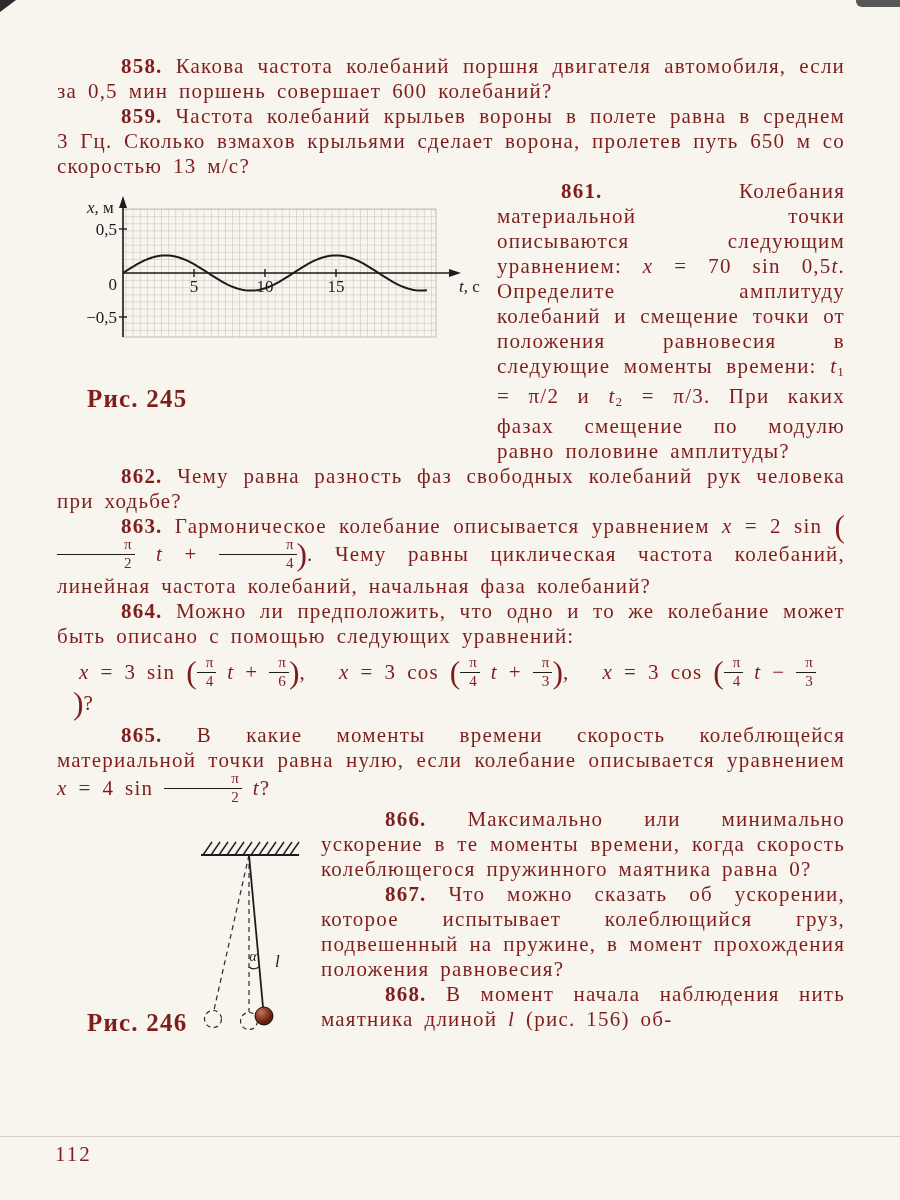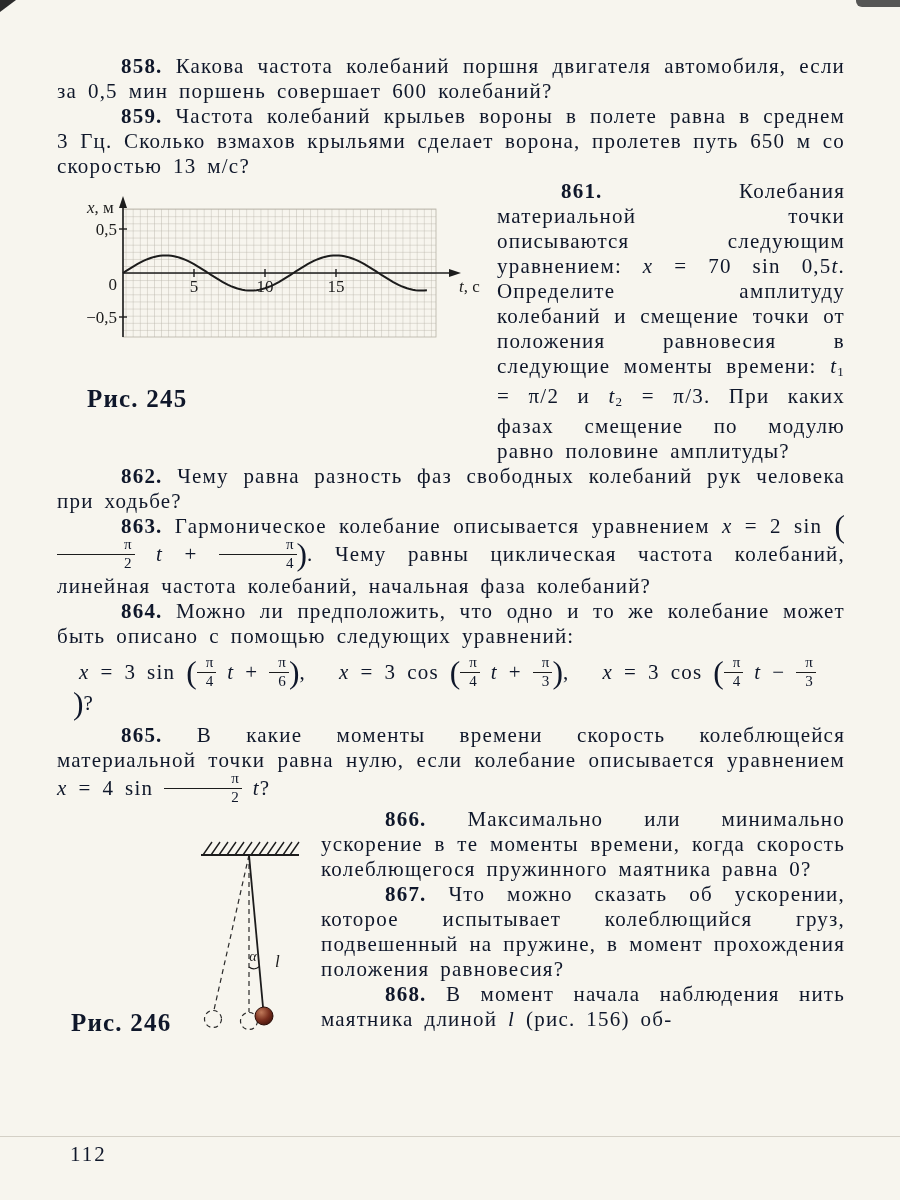--- a/index.html
+++ b/index.html
@@ -1,46 +1,46 @@
 <!DOCTYPE html>
 <html lang="ru"><head>
 <meta charset="utf-8">
 <style>
   *{box-sizing:border-box;margin:0;padding:0;}
   html,body{width:900px;height:1200px;}
   body{background:#e8e6e1;font-family:"Liberation Serif","DejaVu Serif",serif;}
-  .page{position:relative;width:900px;height:1200px;background:#f7f5ee;overflow:hidden;color:#0f172a;}
+  .page{position:relative;width:900px;height:1200px;background:#f7f5ee;overflow:hidden;color:#7f1d1d;}
   .content{position:absolute;left:57px;right:55px;top:54px;}
   p.body{font-size:21px;line-height:25px;text-align:justify;text-indent:64px;
          letter-spacing:1.2px;word-spacing:4.5px;}
   .r-b{font-weight:bold;}
   .r-i{font-style:italic;}
   .r-t{}
   .r-sup{font-size:0.6em;vertical-align:0.55em;font-weight:bold;}
   .r-sub{font-size:0.62em;vertical-align:-0.22em;}
   .r-big{font-size:1.5em;vertical-align:-0.12em;letter-spacing:0;}
   .frac{display:inline-block;vertical-align:middle;text-align:center;font-size:0.72em;
         line-height:1.05;letter-spacing:0;transform:translateY(-2px);}
   .fn{display:block;border-bottom:1.5px solid #1c1c1c;padding:0 3px 1px;}
   .fd{display:block;padding-top:1px;}
   .eq{text-indent:6px !important;text-align:left !important;margin:8px 16px 6px;}
   
   .fig245{float:left;width:430px;height:278px;margin:6px 10px 0 0;padding-top:10px;}
   .fig245 svg{display:block;margin-left:26px;}
   .cap{font-weight:bold;font-size:25px;letter-spacing:1.2px;margin:10px 0 0 30px;}
   
   .fig246{float:left;width:256px;height:302px;margin:2px 8px 0 0;position:relative;}
-  .cap246{position:absolute;left:14px;top:200px;margin:0;}
+  .cap246{position:absolute;left:30px;top:200px;margin:0;}
   svg text{font-family:"Liberation Serif","DejaVu Serif",serif;fill:#1c1c1c;}
   .glabel{font-size:17px;}
   .gtick{font-size:17px;}
   .it{font-style:italic;}
   .dash{stroke:#2a2a2a;stroke-width:1.2;stroke-dasharray:5 4;fill:none;}
   .dashc{fill:none;stroke:#2a2a2a;stroke-width:1.2;stroke-dasharray:4.5 3.5;}
-  .pageno{position:absolute;left:70px;top:1142px;font-size:21px;letter-spacing:2px;}
+  .pageno{position:absolute;left:55px;top:1142px;font-size:21px;letter-spacing:2px;}
   .rule{position:absolute;left:0;right:0;top:1136px;height:1px;background:#d4d0c6;}
   .corner-tl{position:absolute;left:0;top:0;width:16px;height:12px;background:#2b2b2b;
              clip-path:polygon(0 0,100% 0,0 100%);}
   .corner-tr{position:absolute;right:0;top:0;width:44px;height:7px;background:#3a3a3a;
              border-radius:0 0 0 6px;opacity:.85;}
 </style>
 </head>
 <body>
 
 <div class="page">

